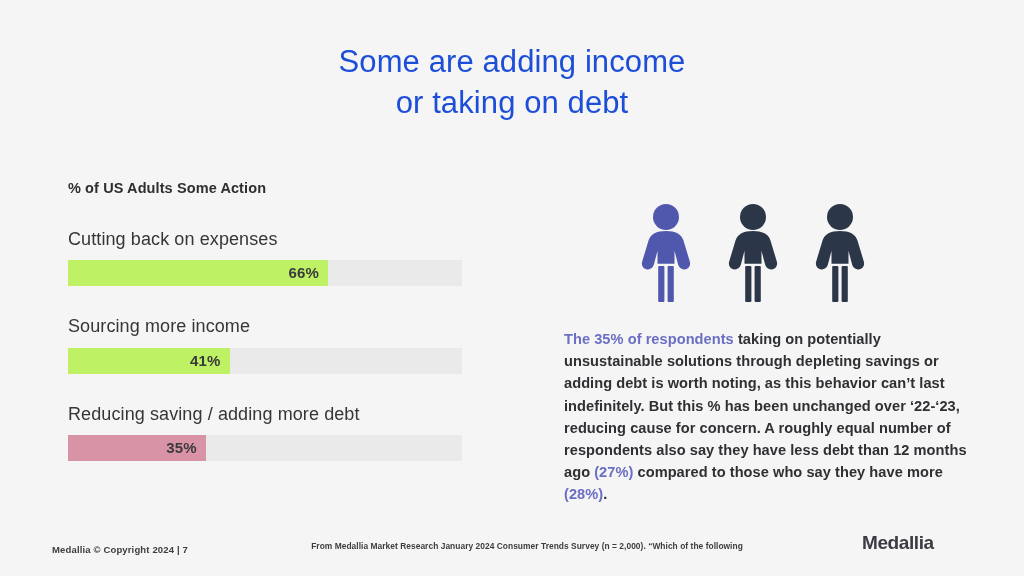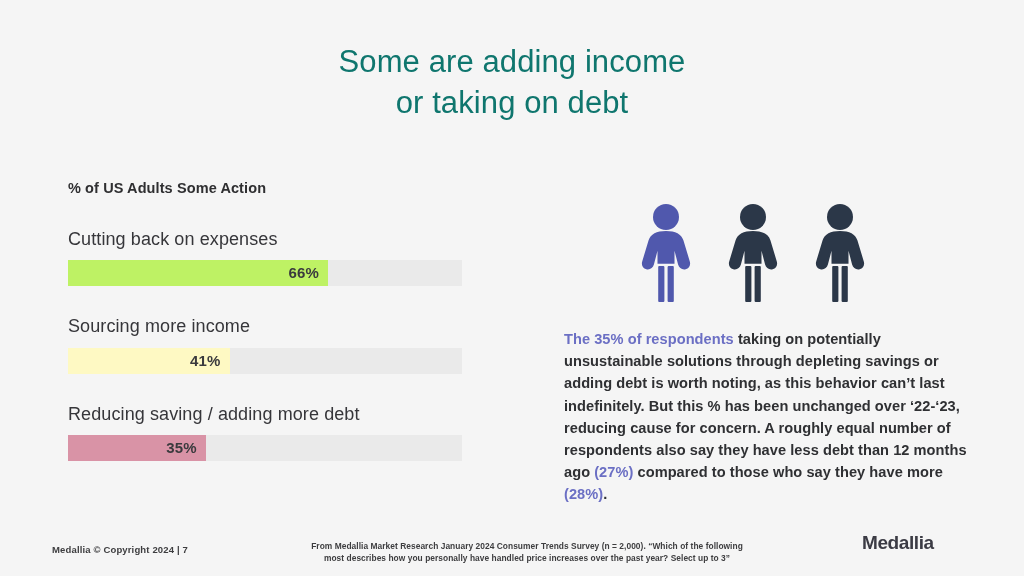--- a/index.html
+++ b/index.html
@@ -19,21 +19,21 @@
   
   .slide-title {
     position: absolute;
     top: 42px;
     left: 0;
     width: 1024px;
     text-align: center;
     font-size: 31px;
     font-weight: 400;
     line-height: 1.32;
-    color: #0f766e;
+    color: #1d4ed8;
     letter-spacing: 0.1px;
   }
   .slide-title .line2 { display: block; }
 
   
   .left-col {
     position: absolute;
     left: 68px;
     top: 178px;
     width: 400px;
@@ -164,21 +164,21 @@
     <div class="bar-track">
       <div class="bar-fill" style="width: 66%; background: #bef264;">
         <span class="bar-value">66%</span>
       </div>
     </div>
   </div>
 
   <div class="bar-group">
     <div class="bar-label">Sourcing more income</div>
     <div class="bar-track">
-      <div class="bar-fill" style="width: 41%; background: #fef9c3;">
+      <div class="bar-fill" style="width: 41%; background: #bef264;">
         <span class="bar-value">41%</span>
       </div>
     </div>
   </div>
 
   <div class="bar-group">
     <div class="bar-label">Reducing saving / adding more debt</div>
     <div class="bar-track">
       <div class="bar-fill" style="width: 35%; background: rgb(217, 147, 166); text-align: center;">
         <span class="bar-value">35%</span>
@@ -212,19 +212,18 @@
   </svg>
 
 </div>
 
 <div class="callout"><span class="accent">The 35% of respondents</span><span> taking on potentially unsustainable solutions through depleting savings or adding debt is worth noting, as this behavior can’t last indefinitely. But this % has been unchanged over ‘22-‘23, reducing cause for concern. A roughly equal number of respondents also say they have less debt than 12 months ago </span><span class="accent">(27%)</span><span> compared to those who say they have more </span><span class="accent">(28%)</span><span>.</span></div>
 
 <div class="footer-left">Medallia © Copyright 2024   |   7</div>
 
 <div class="footer-source">
   <div>From Medallia Market Research January 2024 Consumer Trends Survey (n = 2,000). “Which of the following</div>
-  <div>most describes how you personally have handled price increases over the past year?  Select up to 3”</div>
 </div>
 
 <div class="logo-wrap" style="right:22px; top:533px; position:absolute;">
   <div class="logo" style="position:static;">Medallia</div>
 
 </div>
 
 </body></html>

